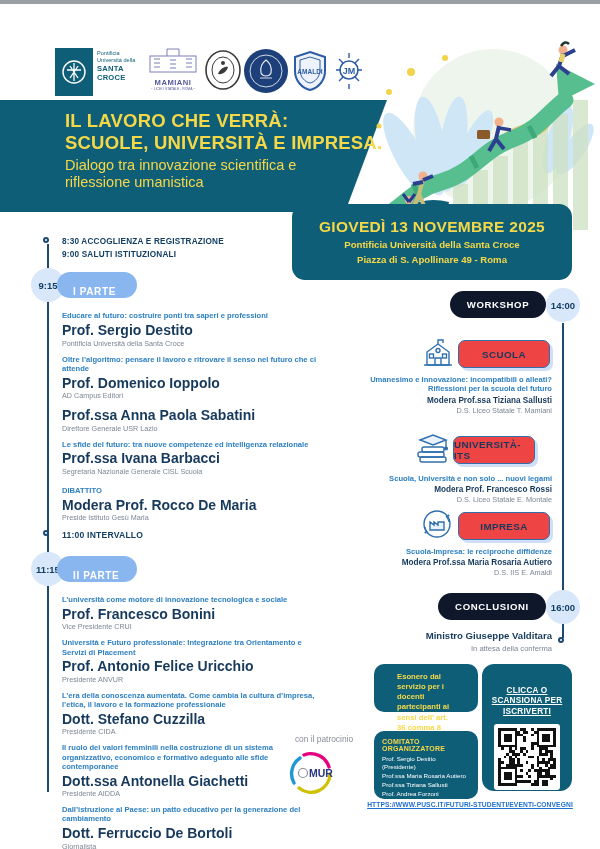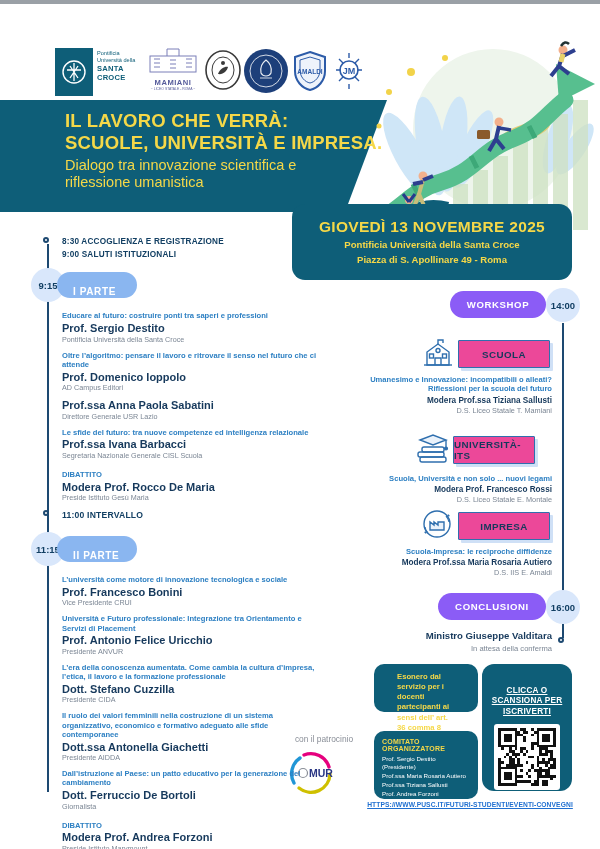--- a/index.html
+++ b/index.html
@@ -44,29 +44,29 @@
 
   
   .sched{left:62px;top:231px;width:256px;z-index:2;}
   .pre-item{color:#123f63;font-weight:bold;font-size:8.2px;line-height:1.6;letter-spacing:.2px;position:relative;}
   .pre-item .ring{position:absolute;left:-19px;top:2px;}
   .part-head{position:relative;height:34px;margin:7px 0 9px;}
   .part-head .time-circle{position:absolute;left:-31px;top:0;}
   .part-head .part-pill{position:absolute;left:-5px;top:4px;min-width:80px;}
   .talk{margin-bottom:7px;}
   .talk .t{color:#2e80c3;font-weight:bold;font-size:7.6px;line-height:1.22;}
-  .talk .s{color:#16395c;font-weight:bold;font-size:11px;margin-top:1.5px;}
+  .talk .s{color:#16395c;font-weight:bold;font-size:14px;margin-top:1.5px;}
   .talk .r{color:#7b8694;font-size:7.2px;margin-top:.5px;}
   .milestone{position:relative;margin:8px 0 12px;color:#123f63;font-weight:bold;font-size:8.6px;letter-spacing:.2px;}
   .milestone .ring{position:absolute;left:-19px;top:0;}
 
   
-  .ws-pill{left:450px;top:287px;width:96px;height:27px;background:#8b5cf6;border-radius:14px;color:#fff;
+  .ws-pill{left:450px;top:287px;width:96px;height:27px;background:#0f172a;border-radius:14px;color:#fff;
            font-weight:bold;font-size:9.6px;letter-spacing:.6px;display:flex;align-items:center;justify-content:center;z-index:2;}
-  .cat-box{background:#ec4899;border:1.5px solid #2f6fae;border-radius:1px;box-shadow:3px 3px 0 #cfe0f6;
+  .cat-box{background:#ef4444;border:1.5px solid #2f6fae;border-radius:7px;box-shadow:3px 3px 0 #cfe0f6;
            display:flex;align-items:center;justify-content:center;color:#16395c;font-weight:bold;
            font-size:9.8px;letter-spacing:.4px;z-index:2;}
   .ws-text{text-align:right;z-index:2;}
   .ws-text .t{color:#2e80c3;font-weight:bold;font-size:7.6px;line-height:1.25;}
   .ws-text .s{color:#16395c;font-weight:bold;font-size:8.2px;margin-top:2px;}
   .ws-text .r{color:#7b8694;font-size:7.3px;margin-top:1px;}
   .concl-speaker{color:#16395c;font-weight:bold;font-size:9.6px;}
   .concl-note{color:#7b8694;font-size:7.6px;margin-top:3px;}
 
   .teal-box{background:#0e5e78;border-radius:10px;color:#fff;z-index:2;}

